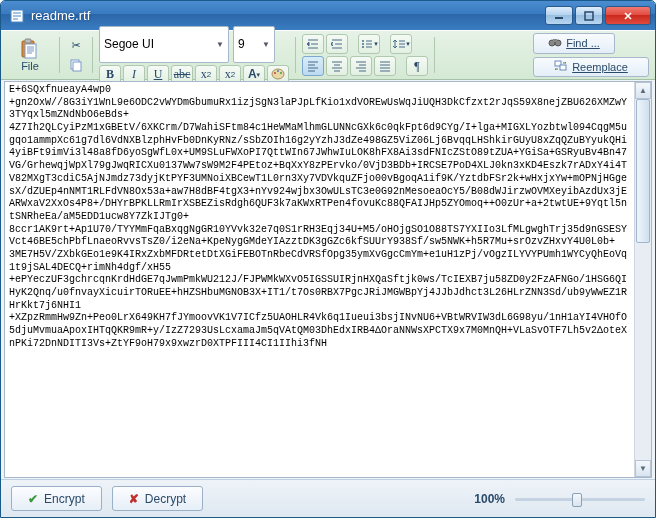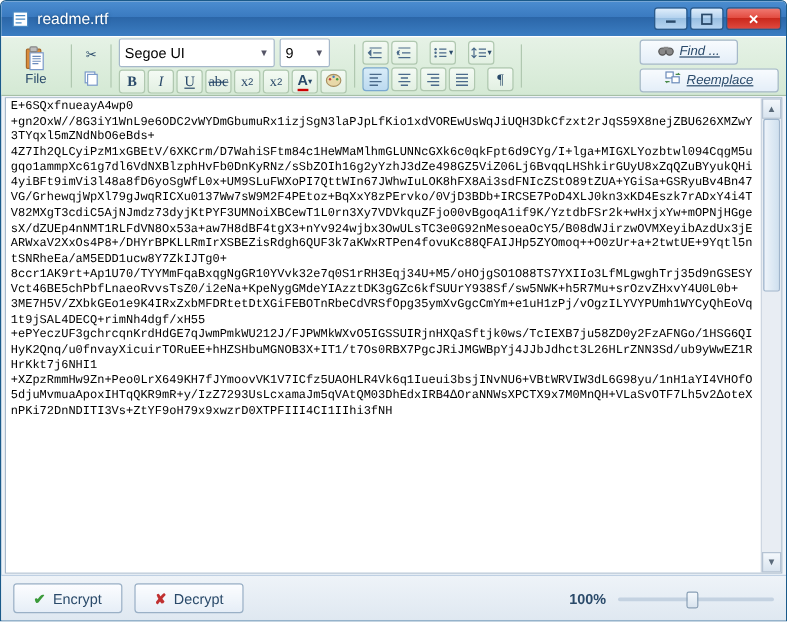--- a/index.html
+++ b/index.html
@@ -24,31 +24,31 @@
 .sep { width: 1px; background: #b0c8b0; margin: 4px 2px; }
 
 .bigbtn { width: 46px; display:flex; flex-direction:column; align-items:center; justify-content:center; border:1px solid transparent; border-radius:3px; font-size:11px; color:#2a4a6a; }
 .bigbtn .ico { width:26px; height:22px; display:flex; align-items:center; justify-content:center; }
 
 .minicol { display:flex; flex-direction:column; justify-content:space-around; padding:2px 0;}
 .mini { width:20px; height:20px; border:1px solid transparent; border-radius:3px; display:flex; align-items:center; justify-content:center; font-size:11px; color:#2a4a6a; }
 
 .fontsel { display:flex; flex-direction:column; gap:2px; justify-content:center; }
 .selrow { display:flex; gap:4px; }
-.combo { height:24px; border:1px solid #a6b8ca; background:#fff; font-size:12px; padding:0 4px; display:flex; align-items:center; justify-content:space-between; border-radius:2px;}
+.combo { height:37px; border:1px solid #a6b8ca; background:#fff; font-size:12px; padding:0 4px; display:flex; align-items:center; justify-content:space-between; border-radius:2px;}
 .combo .arr { font-size:8px; color:#556; margin-left:4px; }
 .fontname { width:130px; }
 .fontsize { width:42px; }
 
 .btnrow { display:flex; gap:2px; }
 .tbtn { width:22px; height:20px; border:1px solid #b0c8b0; background:linear-gradient(#f4faf4,#e2f0e2); border-radius:3px; display:flex; align-items:center; justify-content:center; font-size:12px; color:#2a4a6a; font-family:"Times New Roman",serif;}
 .tbtn.active { background:linear-gradient(#d8ecf8,#bcdaf0); border-color:#7aa8d0; }
 .tbtn svg { width:14px; height:14px; }
 
-.rcol { display:flex; flex-direction:column; gap:3px; justify-content:center;font-style:italic; }
+.rcol { display:flex; flex-direction:column; gap:3px; justify-content:center; }
 .findbtn { height:21px; width:82px; border:1px solid #a6b8ca; background:linear-gradient(#f8fbfe,#e4eef8); border-radius:3px; font-size:11px; display:flex; align-items:center; justify-content:center; gap:4px; color:#2a4a6a; text-decoration: underline; padding: 0 6px; }
 
 
 .workarea { flex:1; border:1px solid #a6b8ca; margin:1px 3px; background:#fff; position:relative; display:flex; }
 .textarea { flex:1; border:none; resize:none; font-family: Consolas, "Courier New", monospace; font-size:10px; line-height:1.27; padding:2px 4px; overflow:hidden; white-space:pre-wrap; word-break:break-all; color:#000; outline:none; }
 .scrollbar { width:17px; background:#e8edf3; border-left:1px solid #cdd6e1; display:flex; flex-direction:column; }
 .sb-btn { height:17px; background:linear-gradient(#f4f8fc,#d9e4ef); border:1px solid #b5c3d3; margin:0; display:flex; align-items:center; justify-content:center; font-size:8px; color:#5a6a7a;}
 .sb-track { flex:1; position:relative; }
 .sb-thumb { position:absolute; left:1px; right:1px; top:0; height:40%; background:linear-gradient(90deg,#eef4fa,#cfe0ef); border:1px solid #9fb5cc; border-radius:2px; }
 

